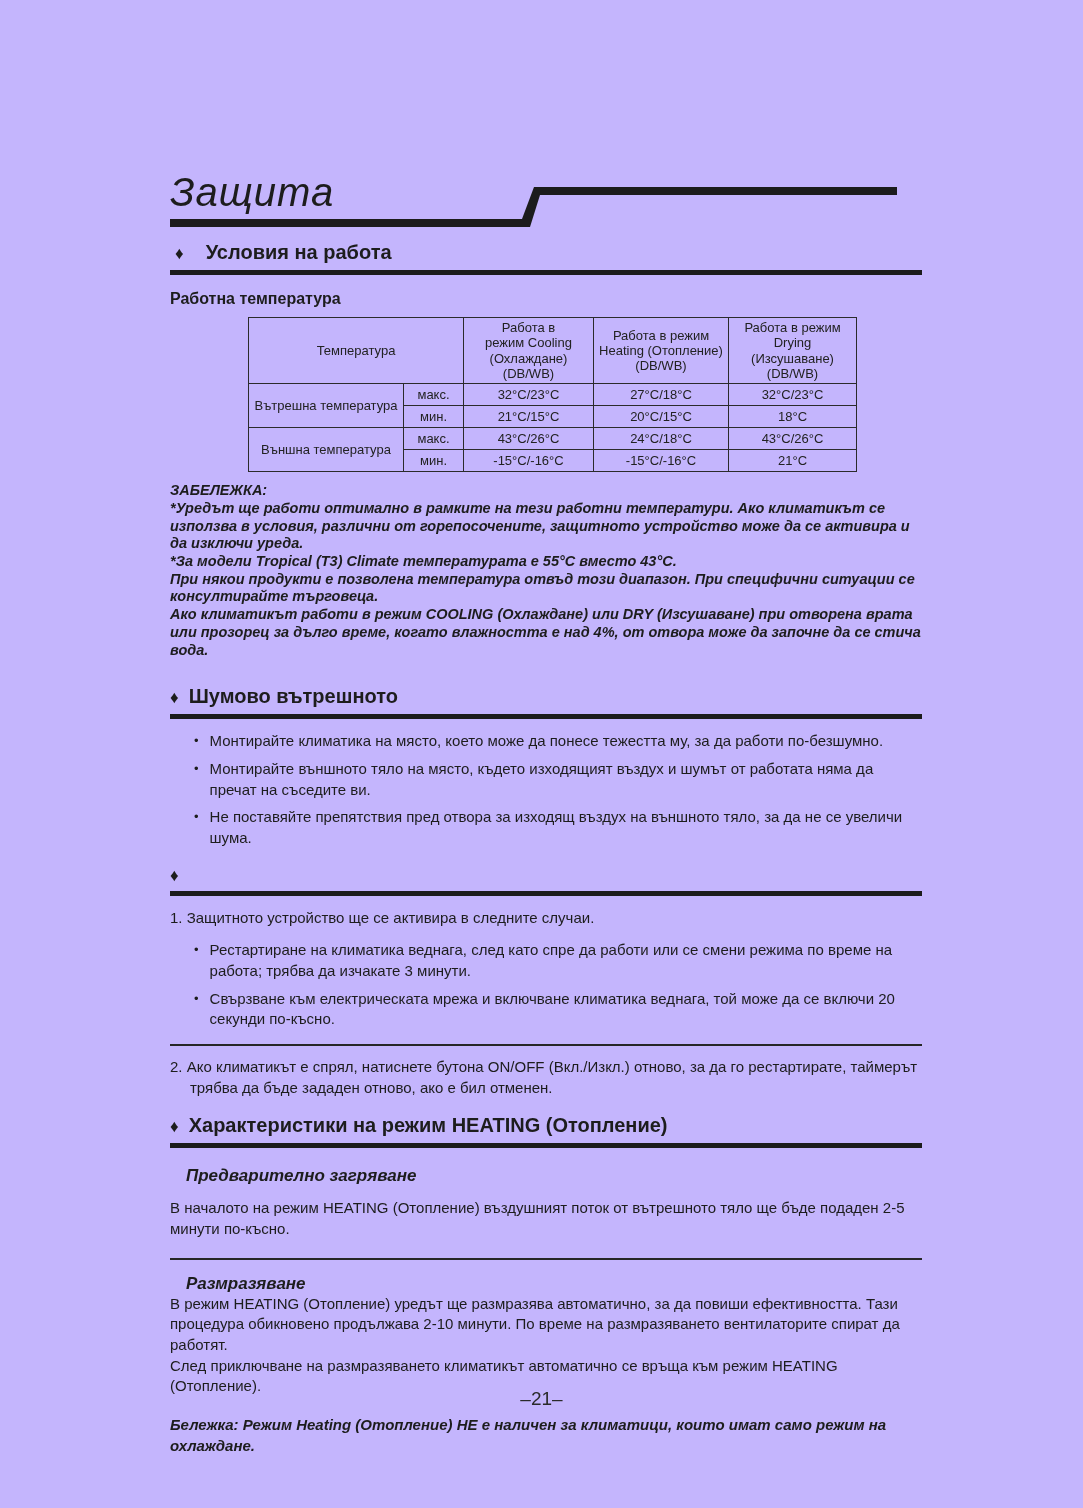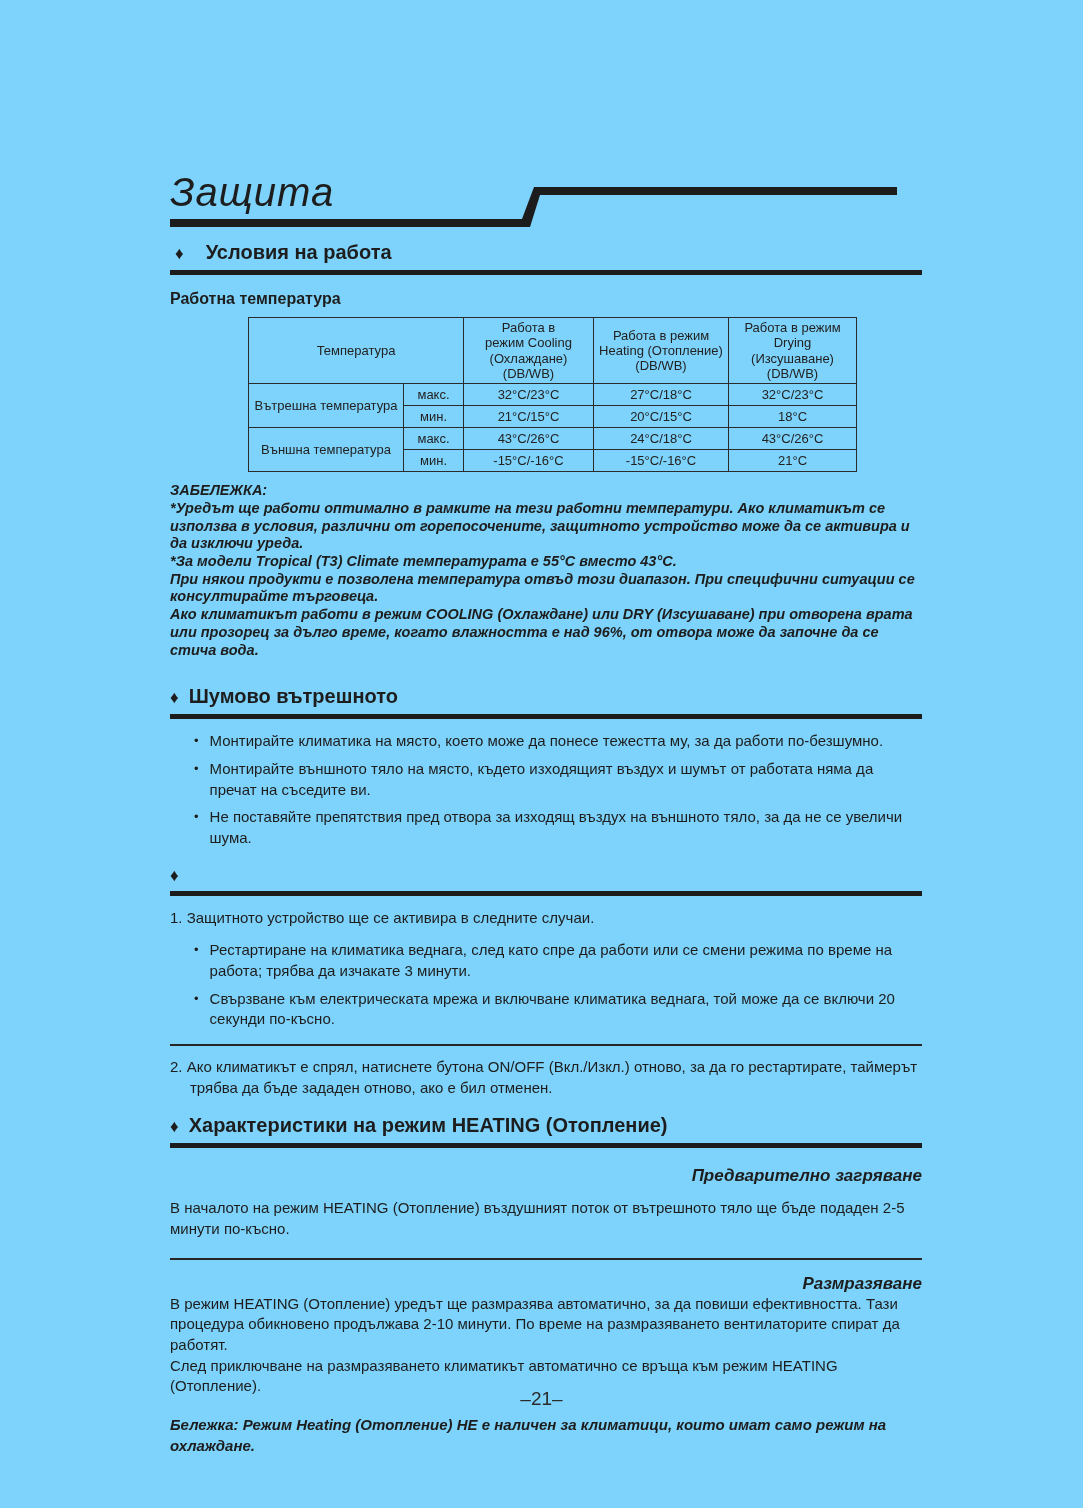--- a/index.html
+++ b/index.html
@@ -1,19 +1,19 @@
 <!DOCTYPE html>
 <html lang="bg"><head>
 <meta charset="utf-8">
 <style>
   html,body{margin:0;padding:0;background:#e8e8e8;}
   .page{
     position:relative;
     width:1083px;height:1508px;
-    background:#7dd3fc;
+    background:#c4b5fd;
     font-family:"Liberation Sans","DejaVu Sans",sans-serif;
     color:#1d1d1d;
     overflow:hidden;
     margin:0 auto;
   }
   .content{position:absolute;left:170px;top:0;width:752px;}
 
   
   h1.doc-title{
     margin:170px 0 0 0;
@@ -66,21 +66,21 @@
   .bullets{margin-top:12px;}
   .bullet-row{display:flex;margin:0 0 7px 0;padding-left:24px;font-size:15px;line-height:1.38;}
   .bullet-row .blt{flex:none;margin-right:11px;font-size:13px;line-height:1.55;}
 
   .num-title{margin:12px 0 12px 0;font-size:15px;font-weight:normal;line-height:1.35;}
   .hanging{padding-left:20px;text-indent:-20px;}
   .body-p{margin:0;font-size:15px;line-height:1.38;}
 
   .divider{border:none;border-top:2px solid #262626;margin:14px 0 0 0;}
 
-  .ital-title{margin:18px 0 0 0;font-size:17px;font-weight:bold;font-style:italic;text-align:right;}
+  .ital-title{margin:18px 0 0 16px;font-size:17px;font-weight:bold;font-style:italic;}
   .final-note{margin-top:17px;font-size:15px;line-height:1.4;font-weight:bold;font-style:italic;}
 
   
   .footer-num{
     position:absolute;left:0;right:0;top:1388px;
     text-align:center;font-size:19px;color:#2a2a2a;
   }
 </style>
 </head>
 <body>
@@ -152,21 +152,21 @@
           <td>21°C</td>
         </tr>
       </tbody>
     </table>
 
     <div class="note-block">
       <p>ЗАБЕЛЕЖКА:</p>
       <p>*Уредът ще работи оптимално в рамките на тези работни температури. Ако климатикът се използва в условия, различни от горепосочените, защитното устройство може да се активира и да изключи уреда.</p>
       <p>*За модели Tropical (T3) Climate температурата е 55°C вместо 43°C.</p>
       <p>При някои продукти е позволена температура отвъд този диапазон. При специфични ситуации се консултирайте търговеца.</p>
-      <p>Ако климатикът работи в режим COOLING (Охлаждане) или DRY (Изсушаване) при отворена врата или прозорец за дълго време, когато влажността е над 96%, от отвора може да започне да се стича вода.</p>
+      <p>Ако климатикът работи в режим COOLING (Охлаждане) или DRY (Изсушаване) при отворена врата или прозорец за дълго време, когато влажността е над 4%, от отвора може да започне да се стича вода.</p>
     </div>
 
     <div class="sec-head" style="margin-top:25px;">
       <span class="dia">♦</span>
       <span>Шумово вътрешното</span>
     </div>
 
     <div class="bullets">
       <div class="bullet-row">
         <span class="blt">•</span>

